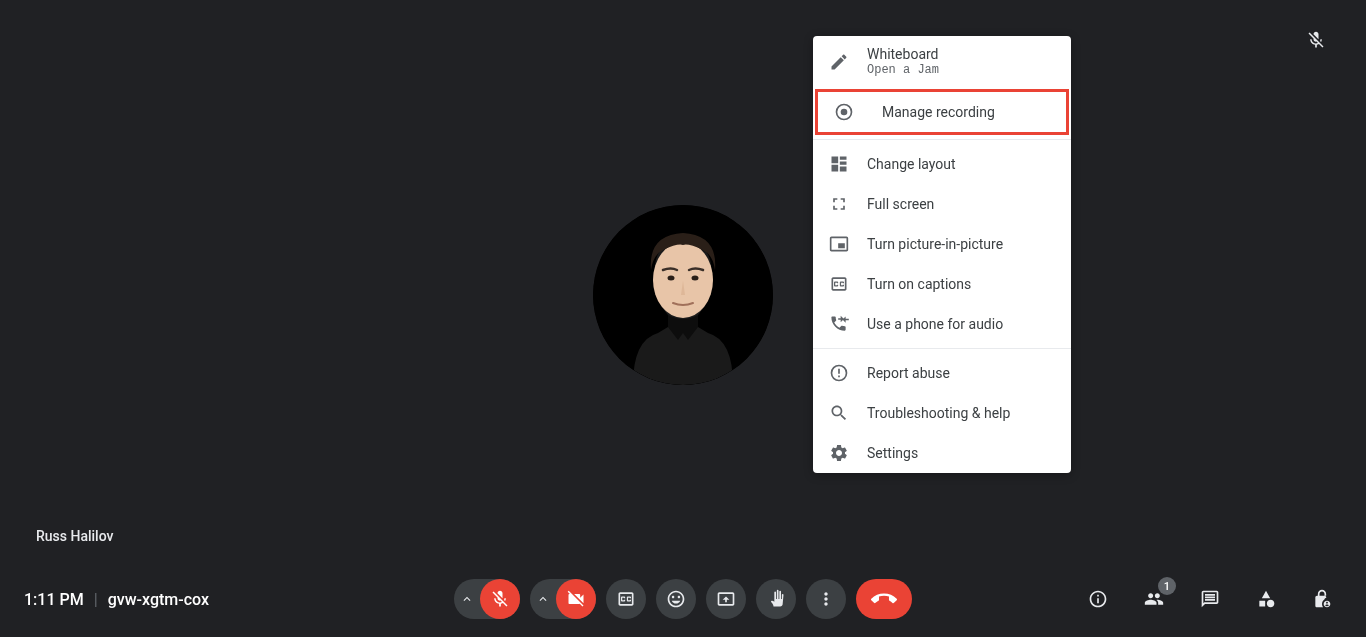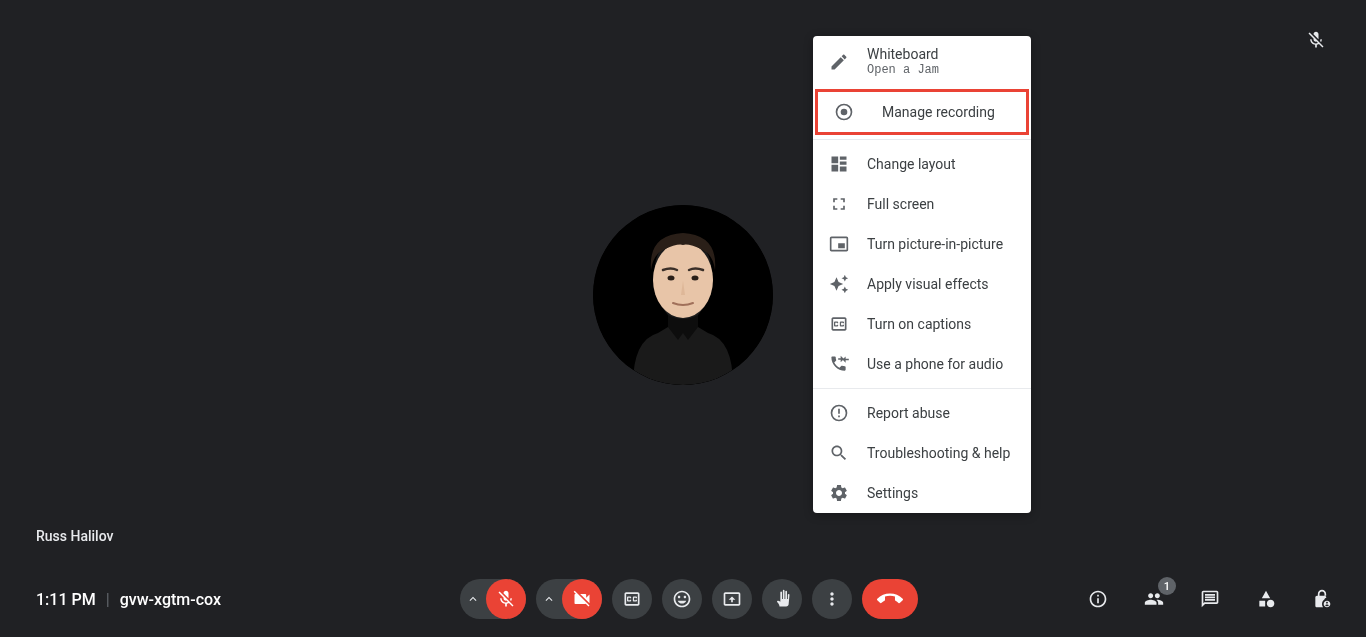--- a/index.html
+++ b/index.html
@@ -48,21 +48,21 @@
       position: absolute;
       bottom: 93px;
       left: 36px;
       font-size: 14px;
       color: #e8eaed;
       font-weight: 500;
     }
     .bottom-bar {
       position: absolute;
       bottom: 0;
-      left: 12px;
+      left: 0;
       right: 0;
       height: 76px;
       display: flex;
       align-items: center;
       padding: 0 24px;
     }
     .bottom-left {
       display: flex;
       align-items: center;
       font-size: 16px;
@@ -160,21 +160,21 @@
       display: flex;
       align-items: center;
       justify-content: center;
       font-weight: 500;
     }
     
     .dropdown-menu {
       position: absolute;
       top: 36px;
       left: 813px;
-      width: 218px;
+      width: 258px;
       background: #fff;
       border-radius: 4px;
       box-shadow: 0 2px 10px rgba(0,0,0,0.3);
       color: #3c4043;
       font-size: 14px;
       overflow: hidden;
     }
     .menu-item {
       display: flex;
       align-items: center;
@@ -307,28 +307,20 @@
 
   <div class="menu-item">
     <div class="menu-icon-wrap">
       <svg class="menu-icon" viewBox="0 0 24 24">
         <path d="M19 11h-8v6h8v-6zm4 8V4.98C23 3.88 22.1 3 21 3H3c-1.1 0-2 .88-2 1.98V19c0 1.1.9 2 2 2h18c1.1 0 2-.9 2-2zm-2 .02H3V4.97h18v14.05z"></path>
       </svg>
     </div>
     <span class="menu-label">Turn picture-in-picture</span>
   </div>
 
-  <div class="menu-item">
-    <div class="menu-icon-wrap">
-      <svg class="menu-icon" viewBox="0 0 24 24">
-        <path d="M19 9l1.25-2.75L23 5l-2.75-1.25L19 1l-1.25 2.75L15 5l2.75 1.25L19 9zm-7.5.5L9 4 6.5 9.5 1 12l5.5 2.5L9 20l2.5-5.5L17 12l-5.5-2.5zM19 15l-1.25 2.75L15 19l2.75 1.25L19 23l1.25-2.75L23 19l-2.75-1.25L19 15z"></path>
-      </svg>
-    </div>
-    <span class="menu-label">Apply visual effects</span>
-  </div>
 
   <div class="menu-item">
     <div class="menu-icon-wrap">
       <svg class="menu-icon" viewBox="0 0 24 24">
         <path d="M19 4H5c-1.11 0-2 .9-2 2v12c0 1.1.89 2 2 2h14c1.1 0 2-.9 2-2V6c0-1.1-.9-2-2-2zm0 14H5V6h14v12zM7 15h3c.55 0 1-.45 1-1v-1H9.5v.5h-2v-3h2v.5H11v-1c0-.55-.45-1-1-1H7c-.55 0-1 .45-1 1v4c0 .55.45 1 1 1zm7 0h3c.55 0 1-.45 1-1v-1h-1.5v.5h-2v-3h2v.5H18v-1c0-.55-.45-1-1-1h-3c-.55 0-1 .45-1 1v4c0 .55.45 1 1 1z"></path>
       </svg>
     </div>
     <span class="menu-label">Turn on captions</span>
   </div>
 

